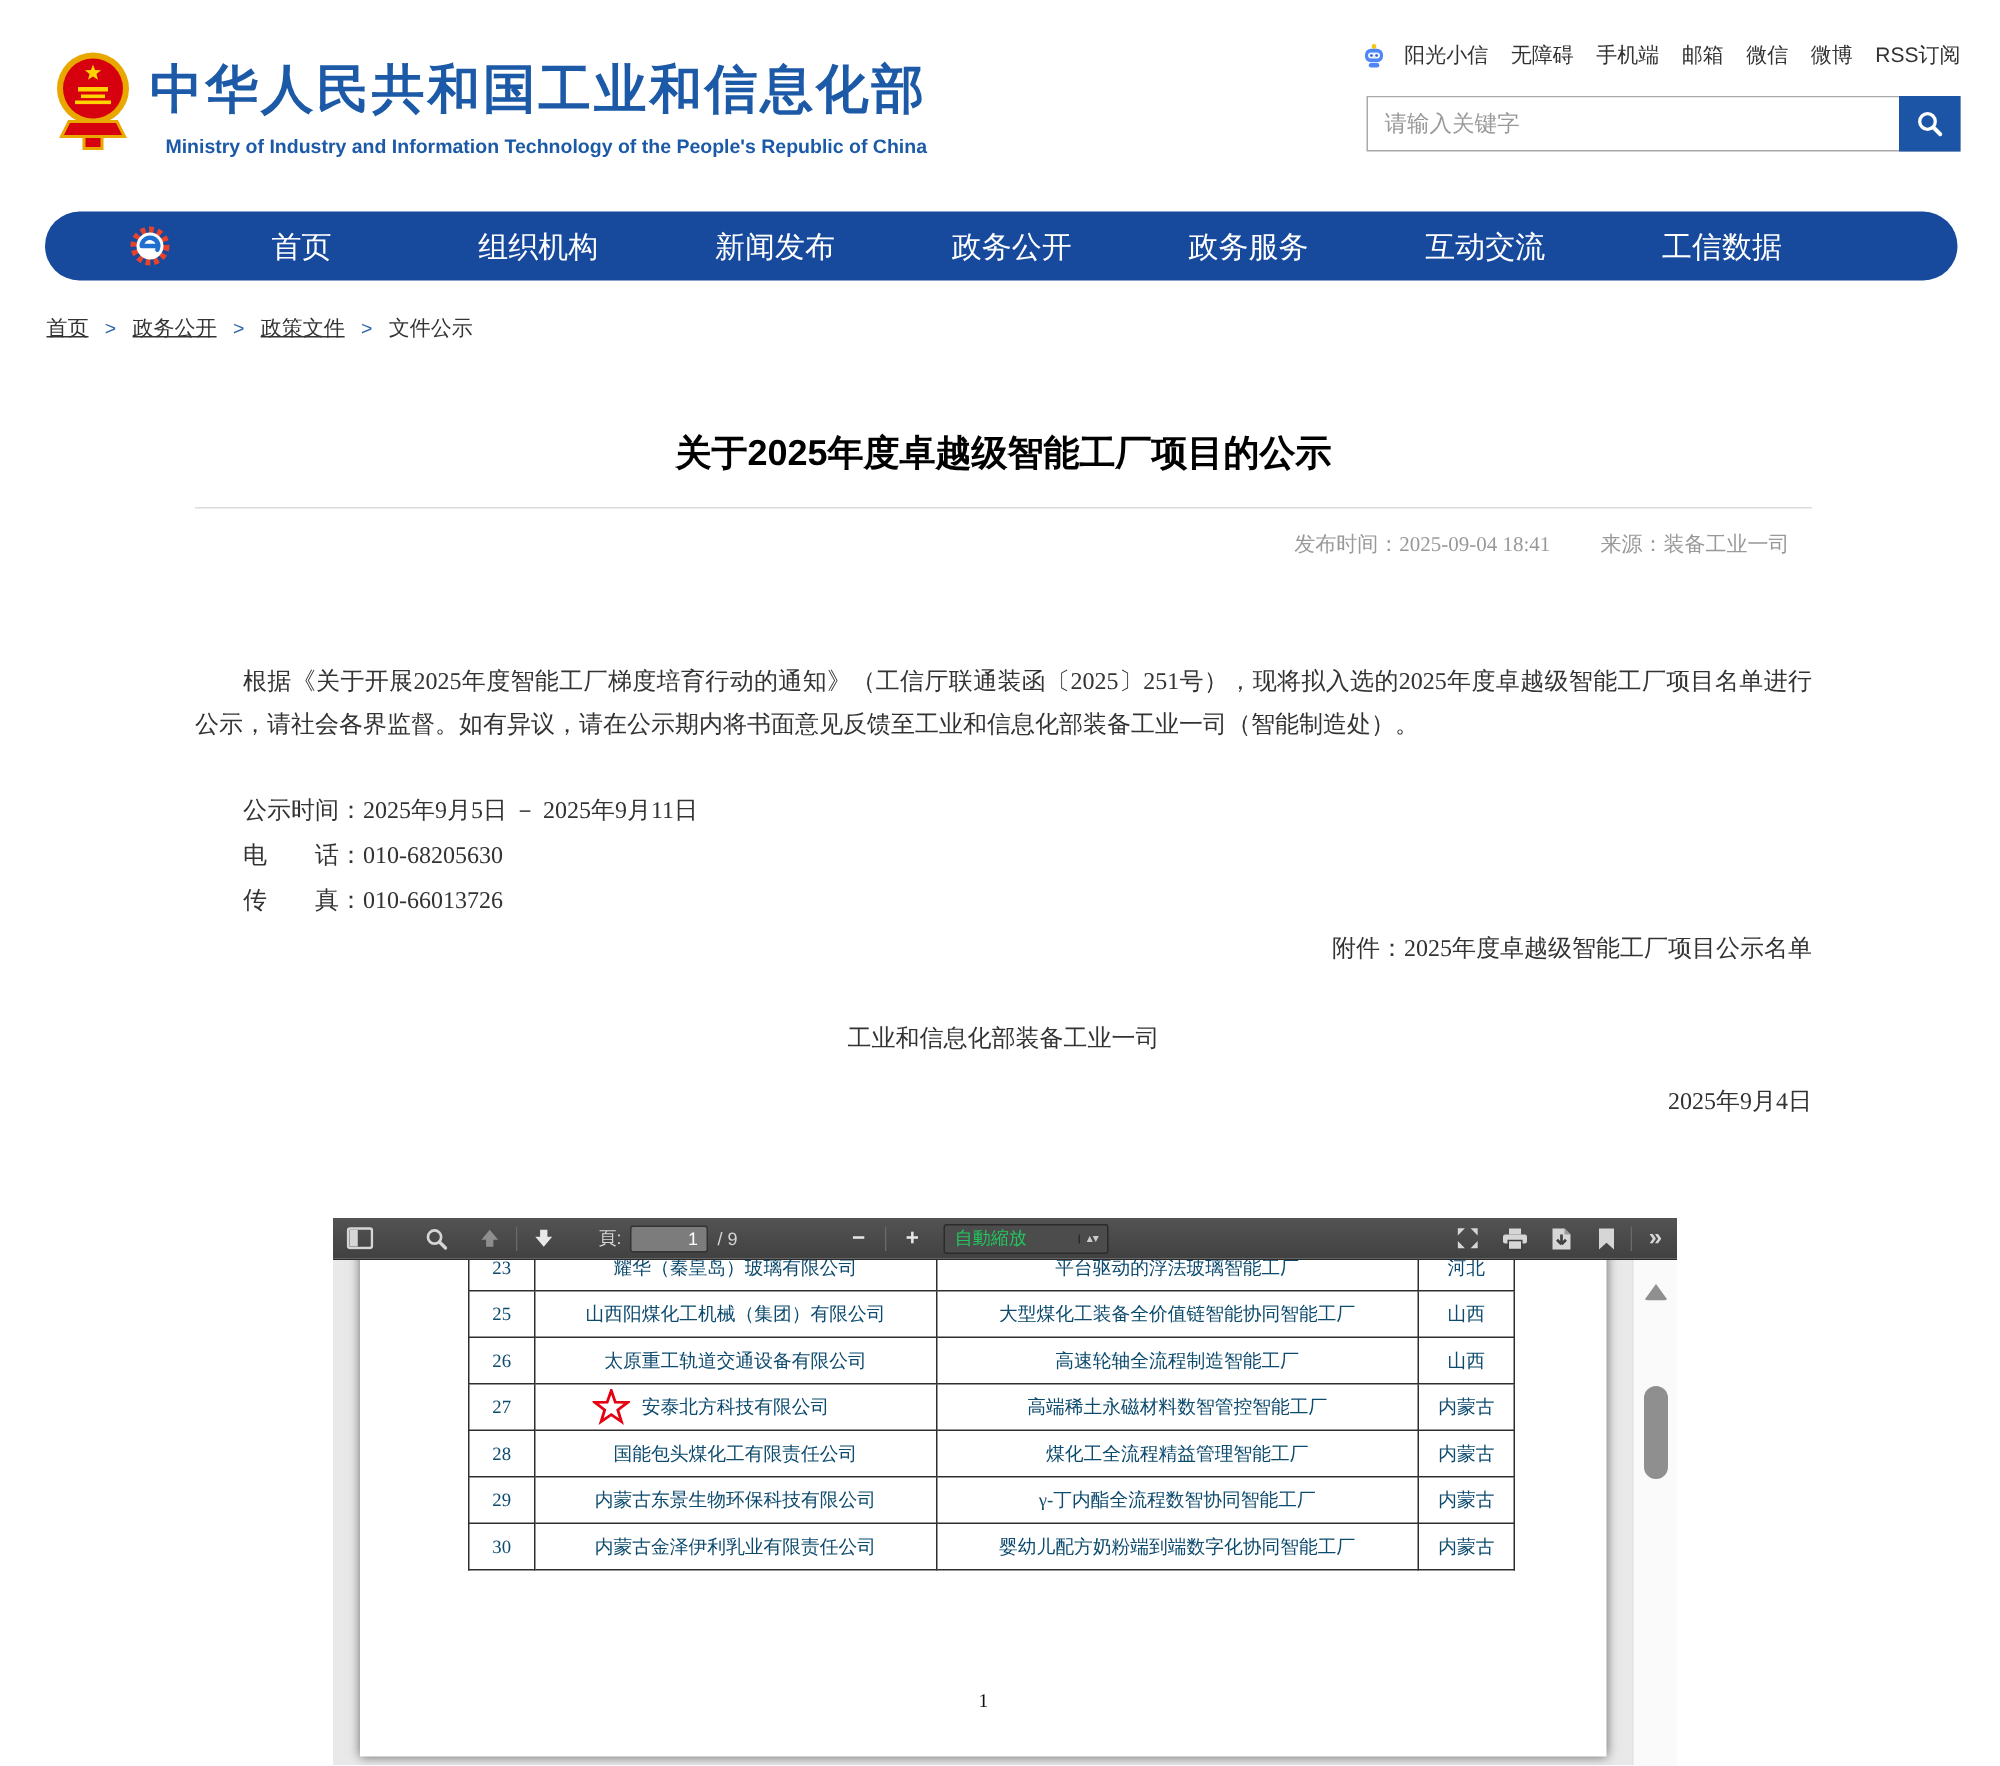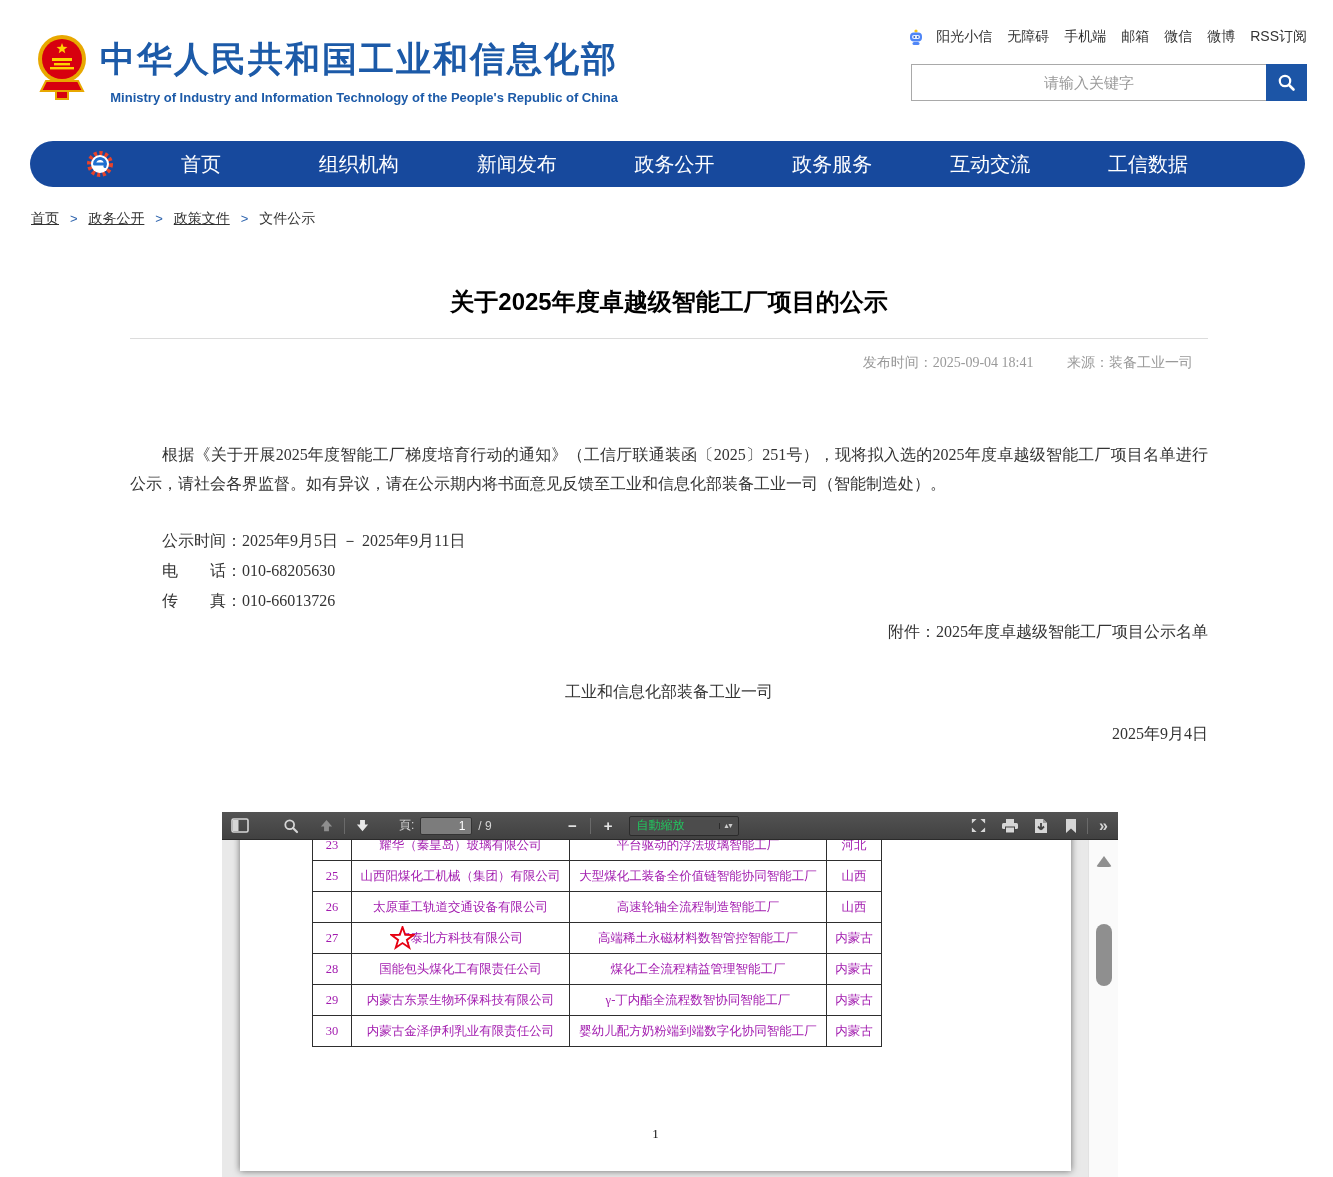--- a/index.html
+++ b/index.html
@@ -12,21 +12,21 @@
   .site-title { position:absolute; left:100px; top:36px; color:#1c5aa8; }
   .site-title .zh { font-size:35px; font-weight:bold; letter-spacing:2px; }
   .site-title .en { font-size:13px; font-weight:bold; margin-top:7px; letter-spacing:0;text-align:right; }
   .quick-links { position:absolute; right:26px; top:28px; display:flex; align-items:flex-end;
                  gap:15px; font-size:14px; color:#333; }
   .quick-links a { color:#333; text-decoration:none; cursor:pointer; }
   .mascot { width:18px; height:18px; margin-right:-4px; }
   .search-bar { position:absolute; right:26px; top:64px; width:396px; height:37px;
                 border:1px solid #a9a9a9; display:flex; background:#fff; }
   .search-bar input { flex:1; border:none; outline:none; padding:0 11px; font-size:15px;
-                      color:#000000; font-family:"Liberation Sans", sans-serif;text-align:center; }
+                      color:#000000; font-family:"Liberation Sans", sans-serif; }
   .search-bar input::placeholder { color:#999; }
   .search-btn { width:41px; height:37px; margin:-1px -1px -1px 0; background:#1c55a6;
                 border:none; display:flex; align-items:center; justify-content:center; cursor:pointer; }
 
   
   .nav { position:absolute; left:30px; top:141px; width:1275px; height:46px;
          background:#17499d; border-radius:23px; }
   .nav-logo { position:absolute; left:56px; top:9px; }
   .nav-items { position:absolute; left:92px; right:78px; top:0; height:46px; display:flex; }
   .nav-item { flex:1; display:flex; align-items:center; justify-content:center;
@@ -76,22 +76,22 @@
   .zoom-select .zs-label { flex:1; font-size:12px; color:#22c55e; padding-left:7px; }
   .zoom-select .zs-arrows { border-left:1px solid #2b2b2b; padding:0 5px; font-size:8px;
                             line-height:6px; color:#ccc; display:flex; flex-direction:column; }
   .right-tools { position:absolute; right:6px; display:flex; align-items:center; }
   .more-glyph { font-size:16px; color:#d6d6d6; font-weight:bold; padding:0 4px; }
 
   .pdf-content { position:absolute; left:0; right:0; top:28px; bottom:0; background:#e9e9e9;
                  overflow:hidden; }
   .pdf-page { position:absolute; left:18px; top:-290px; width:831px; height:621px; background:#fff;
               box-shadow:0 0 7px rgba(0,0,0,0.55); }
-  .doc-table { position:absolute; left:72px; top:279px; width:570px; border-collapse:collapse;
-               font-family:"Liberation Serif", serif; font-size:12.5px; color:#a21caf; }
+  .doc-table { position:absolute; left:72px; top:279px; width:698px; border-collapse:collapse;
+               font-family:"Liberation Serif", serif; font-size:12.5px; color:#0c4a6e; }
   .doc-table td { border:1px solid #2e2e2e; height:31px; text-align:center; padding:0 4px; }
   .doc-table td.c-no { width:44px; }
   .doc-table td.c-company { width:268px; }
   .doc-table td.c-project { width:322px; }
   .doc-table td.c-region { width:64px; }
   .star-cell { position:relative; }
   .star-ico { position:absolute; left:38px; top:3px; }
   .page-num { position:absolute; top:576px; width:100%; text-align:center; font-size:13px;
               color:#111; font-family:"Liberation Serif", serif; }
   .scroll-track { position:absolute; right:0; top:0; bottom:0; width:30px; background:#fafafa;

